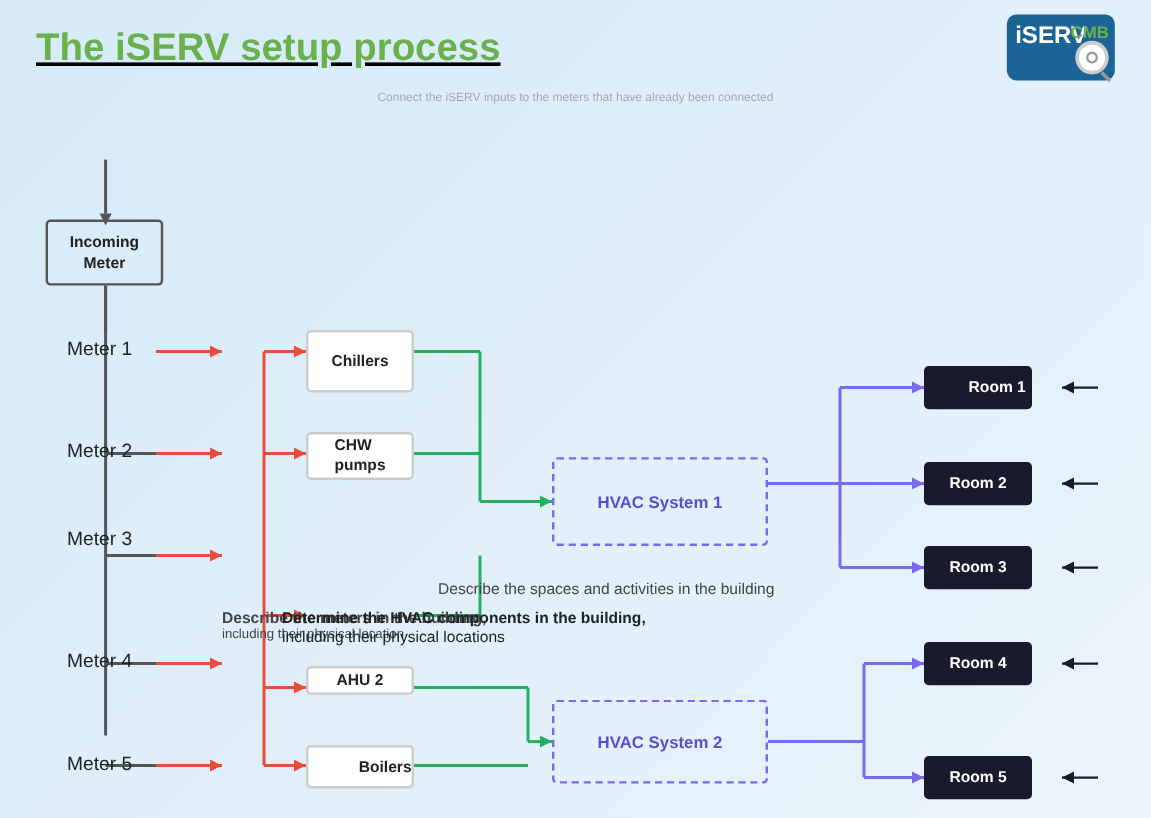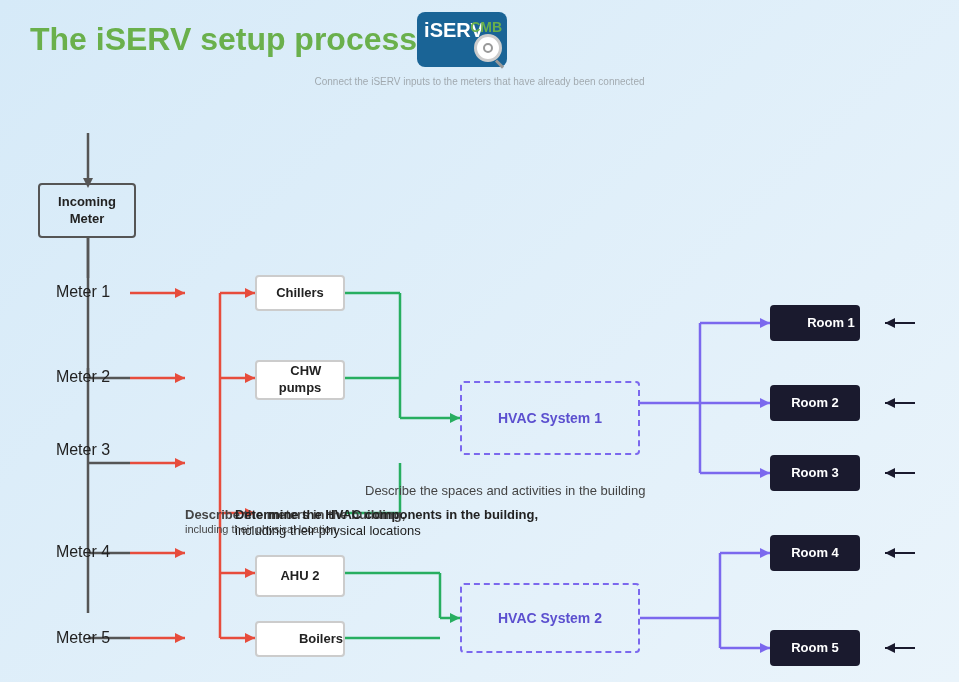--- a/index.html
+++ b/index.html
@@ -15,21 +15,23 @@
       width: 959px;
       height: 682px;
       background: linear-gradient(135deg, #d6eaf8 0%, #eaf4fb 100%);
       position: relative;
     }
 
     
     .header {
       display: flex;
       align-items: center;
+      justify-content: space-between;
       padding: 12px 30px 8px 30px;
+      text-decoration: underline;
     }
     .title {
       font-size: 32px;
       font-weight: bold;
       color: #6ab04c;
     }
     .logo-box {
       background: #1a6496;
       border-radius: 8px;
       width: 90px;
@@ -292,30 +294,30 @@
       </div>
 
       <div class="box meter-box" style="left:18px;top:412px;width:90px;height:34px;">
         <span>Meter 4</span>
       </div>
 
       <div class="box meter-box" style="left:18px;top:498px;width:90px;height:34px;">
         <span>Meter 5</span>
       </div>
 
-      <div class="box component-box" style="left:235px;top:152px;width:90px;height:36px;align-items:center;">
+      <div class="box component-box" style="left:235px;top:152px;width:90px;height:52px;align-items:center;">
         <span>Chillers</span>
       </div>
 
       <div class="box component-box" style="left:235px;top:237px;width:90px;height:40px;">
-        <span style="white-space:pre-line;text-align:right;">CHW<br>pumps</span>
-      </div>
-
-
-      <div class="box component-box" style="left:235px;top:432px;width:90px;height:42px;">
+        <span style="white-space:pre-line;text-align:left;">CHW<br>pumps</span>
+      </div>
+
+
+      <div class="box component-box" style="left:235px;top:432px;width:90px;height:24px;">
         <span>AHU 2</span>
       </div>
 
       <div class="box component-box" style="left:235px;top:498px;width:90px;height:36px;justify-content:flex-end;">
         <span>Boilers</span>
       </div>
 
       <div class="box hvac-box" style="left:440px;top:258px;width:180px;height:74px;">
         <span>HVAC System 1</span>
       </div>

